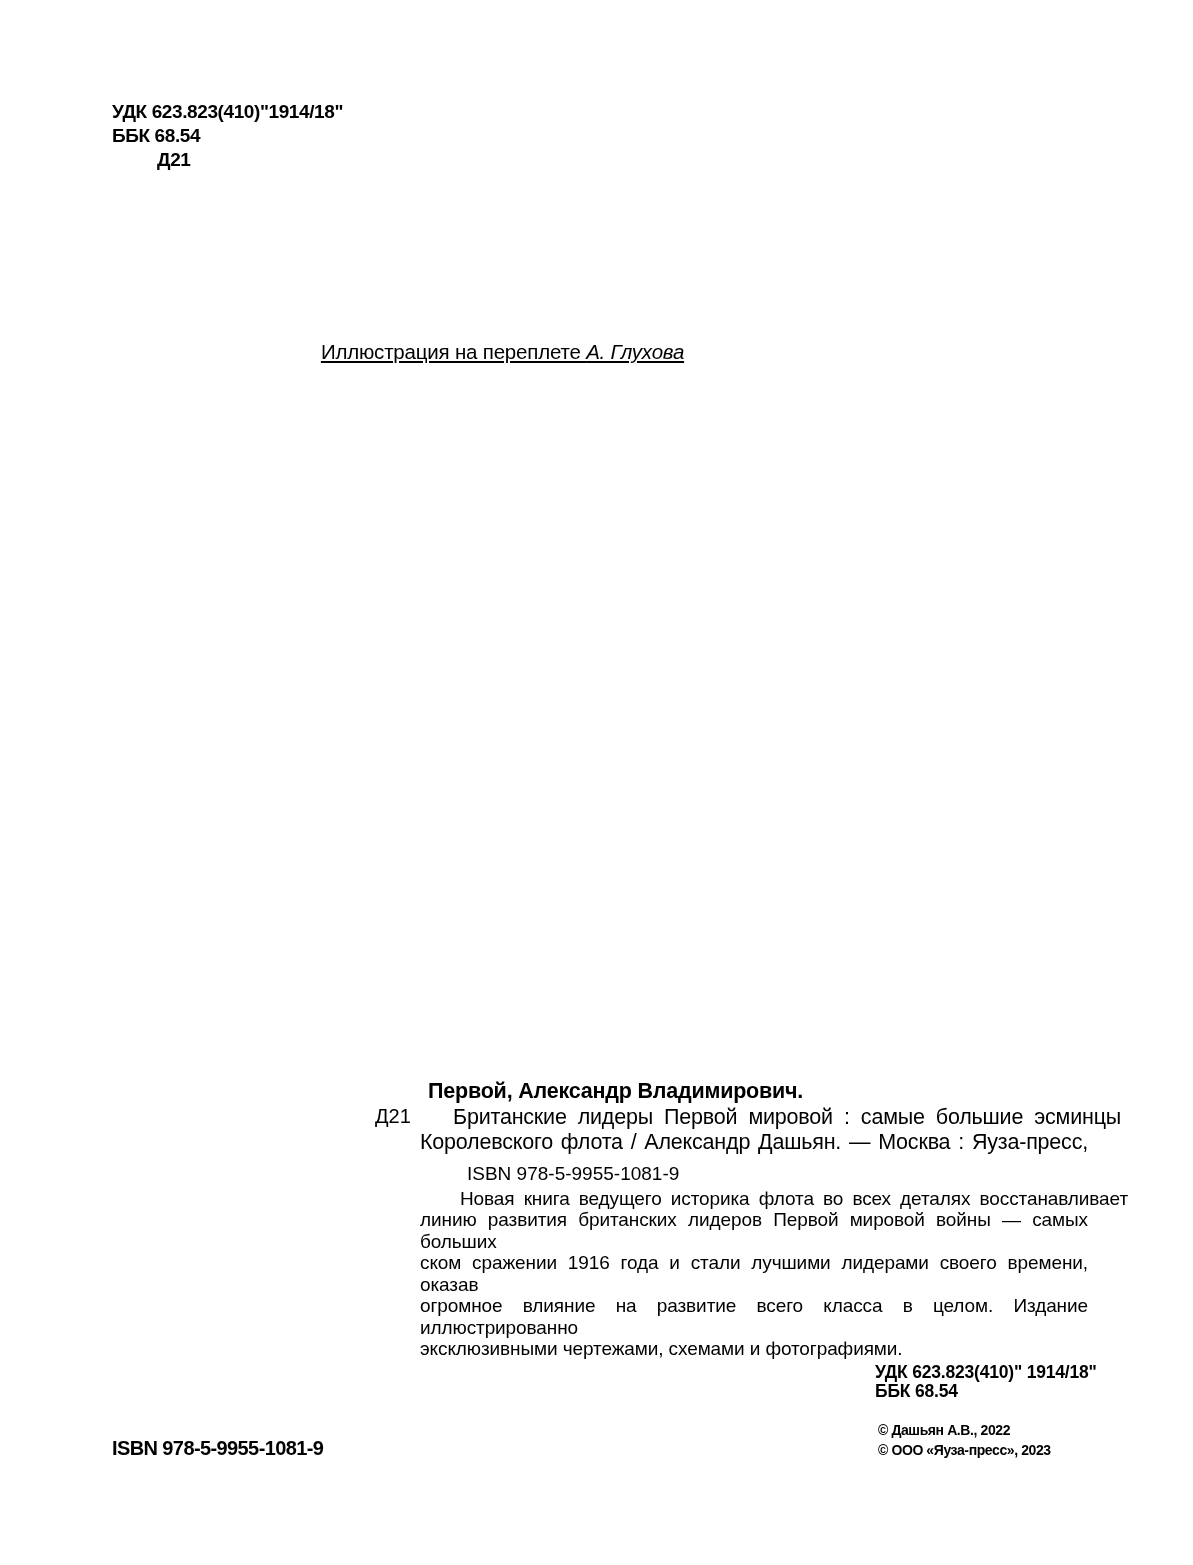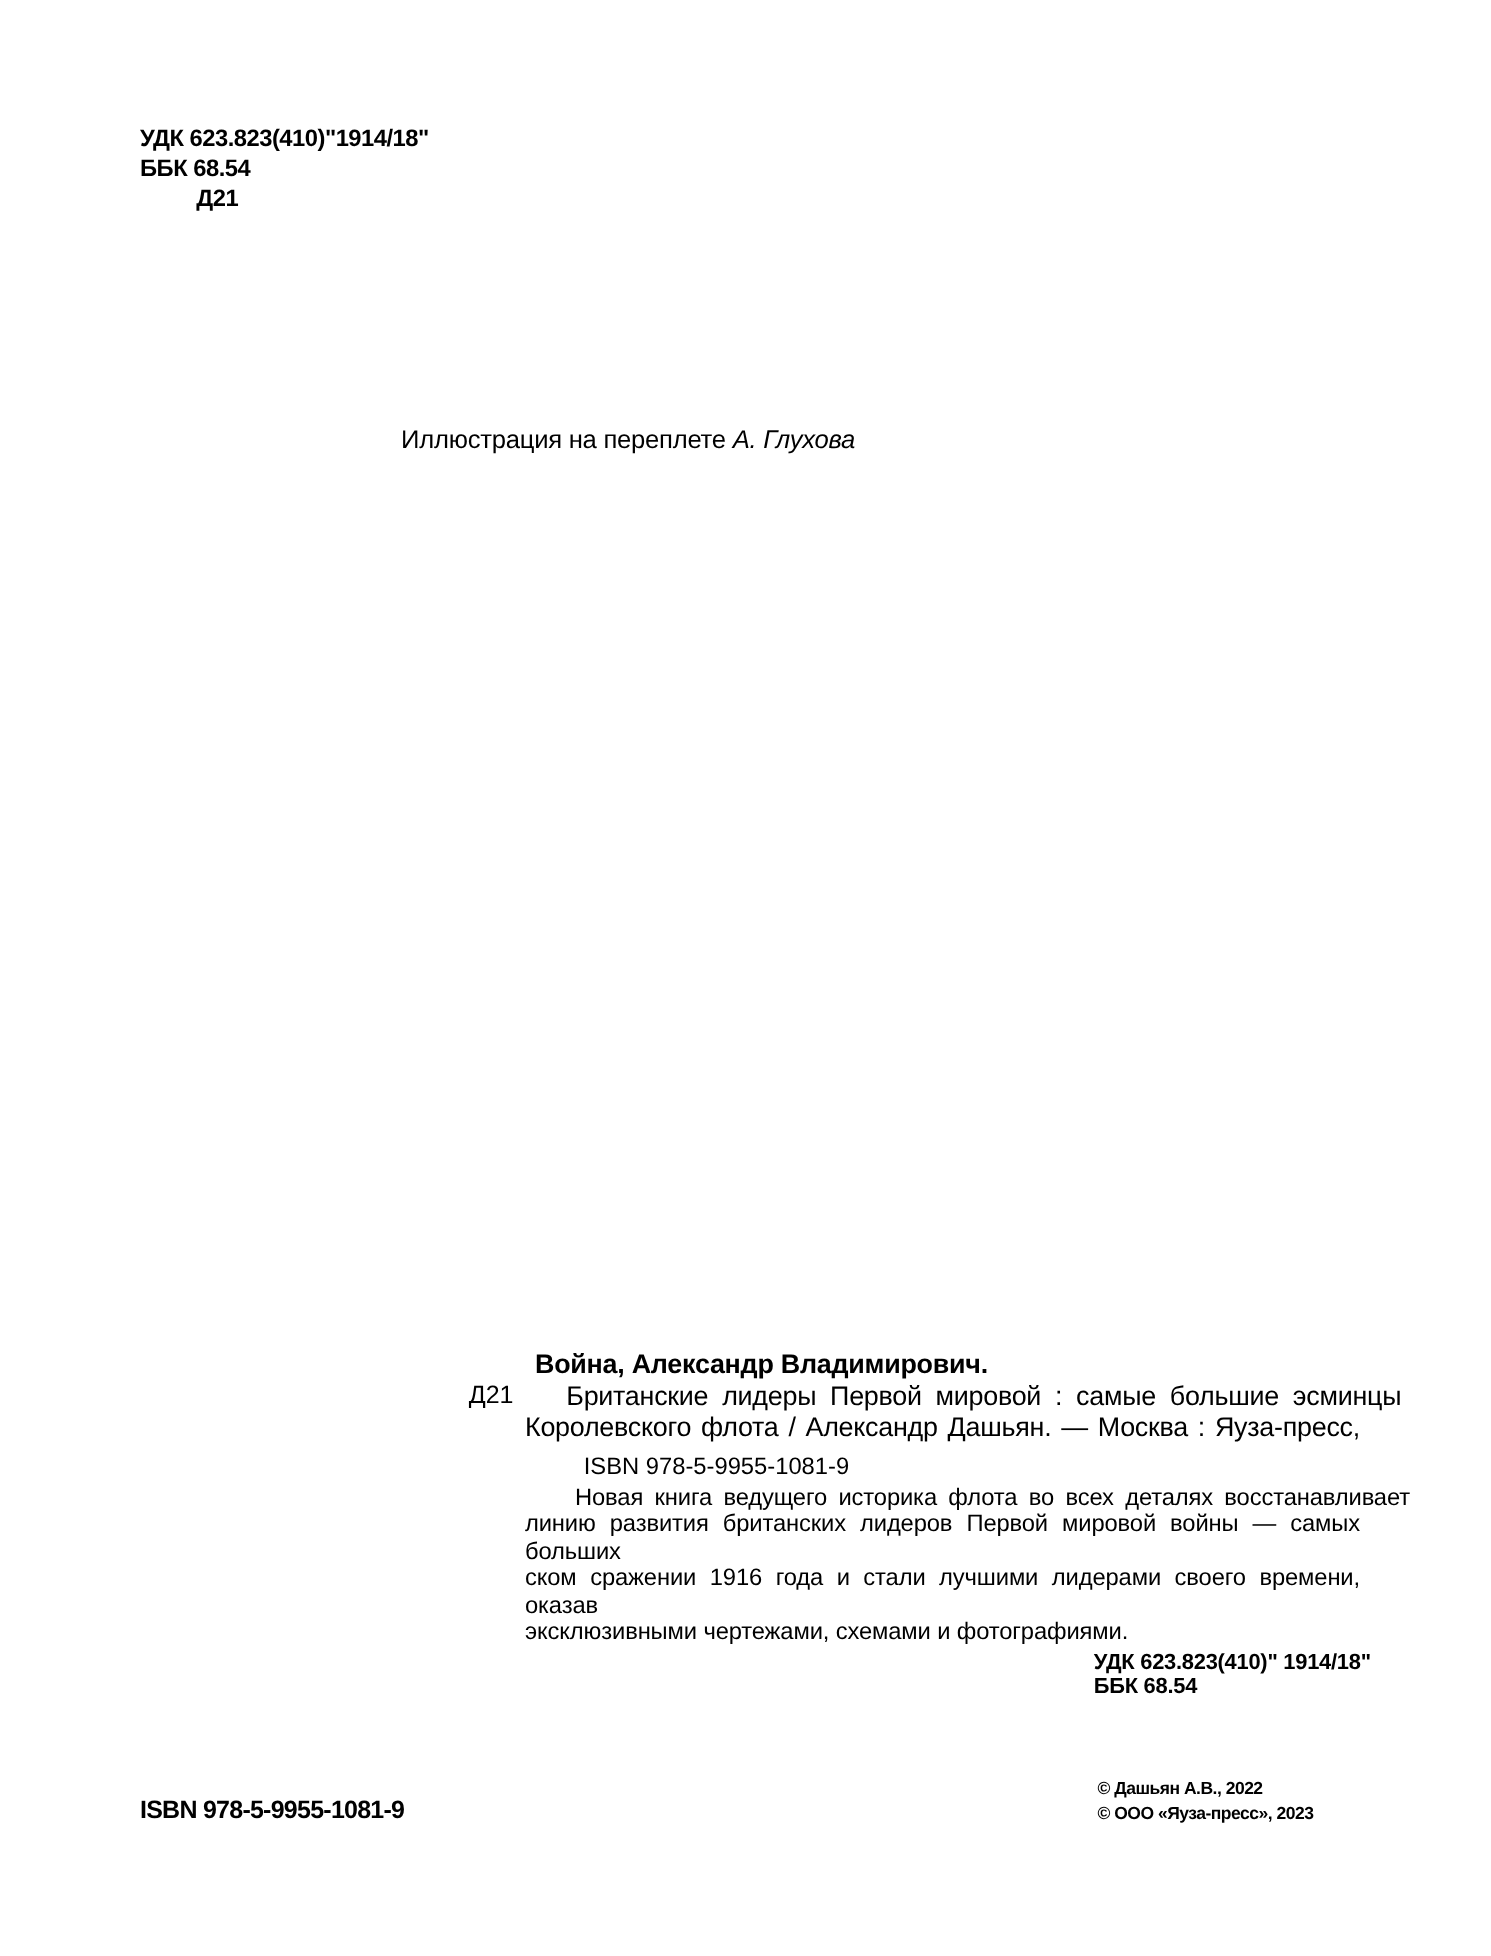--- a/index.html
+++ b/index.html
@@ -38,20 +38,21 @@
   .credit {
     position: absolute;
     left: 0;
     top: 340px;
     width: 1005px;
     text-align: center;
     font-size: 20.5px;
     line-height: 24px;
     letter-spacing: -0.2px;
     white-space: nowrap;
+    text-decoration: underline;
   }
   .credit .artist { font-style: italic; }
 
   
   .card {
     position: absolute;
     left: 420px;
     top: 1079px;
     width: 668px;
     font-size: 21.5px;
@@ -132,33 +133,34 @@
     <div>ББК 68.54</div>
     <div class="sign">Д21</div>
   </div>
 
   <div class="credit">
     <span>Иллюстрация на переплете </span><span class="artist">А. Глухова</span>
   </div>
 
   <div class="card">
     <div class="card-sign">Д21</div>
-    <div class="card-author">Война, Александр Владимирович.</div>
+    <div class="card-author">Первой, Александр Владимирович.</div>
 
     <div>
       <div class="t-line ind-title just">Британские лидеры Первой мировой : самые большие эсминцы</div>
       <div class="t-line just">Королевского флота / Александр Дашьян. — Москва : Яуза-пресс,</div>
     </div>
 
     <div class="card-isbn">ISBN 978-5-9955-1081-9</div>
 
     <div class="annotation">
       <div class="t-line ind-ann just">Новая книга ведущего историка флота во всех деталях восстанавливает</div>
       <div class="t-line just">линию развития британских лидеров Первой мировой войны — самых больших</div>
       <div class="t-line just">ском сражении 1916 года и стали лучшими лидерами своего времени, оказав</div>
+      <div class="t-line just">огромное влияние на развитие всего класса в целом. Издание иллюстрированно</div>
       <div class="t-line">эксклюзивными чертежами, схемами и фотографиями.</div>
     </div>
 
     <div class="card-class">
       <div>УДК 623.823(410)" 1914/18"</div>
       <div>ББК 68.54</div>
     </div>
   </div>
 
   <div class="footer-isbn">ISBN 978-5-9955-1081-9</div>

